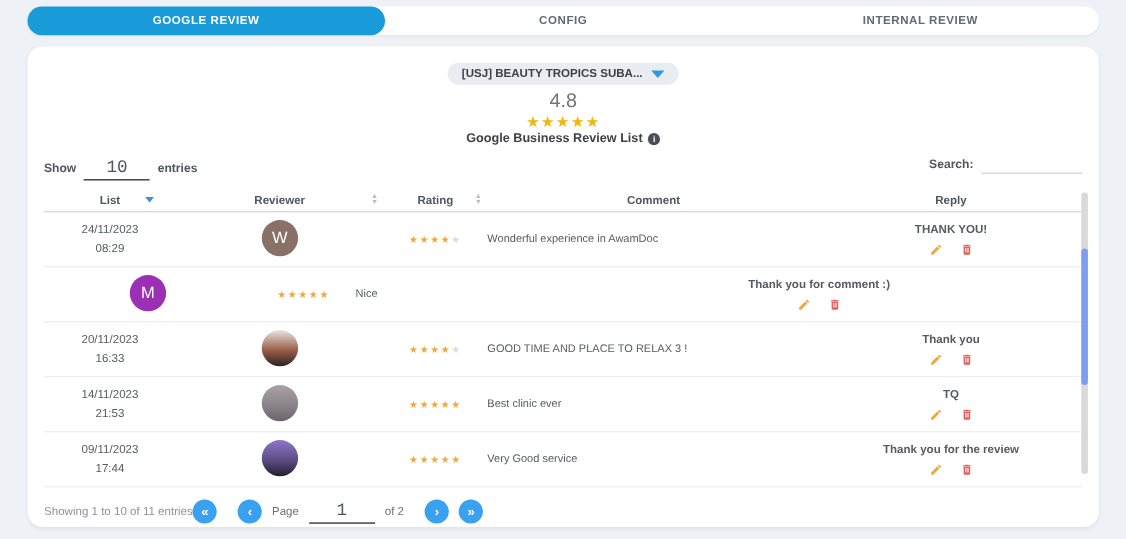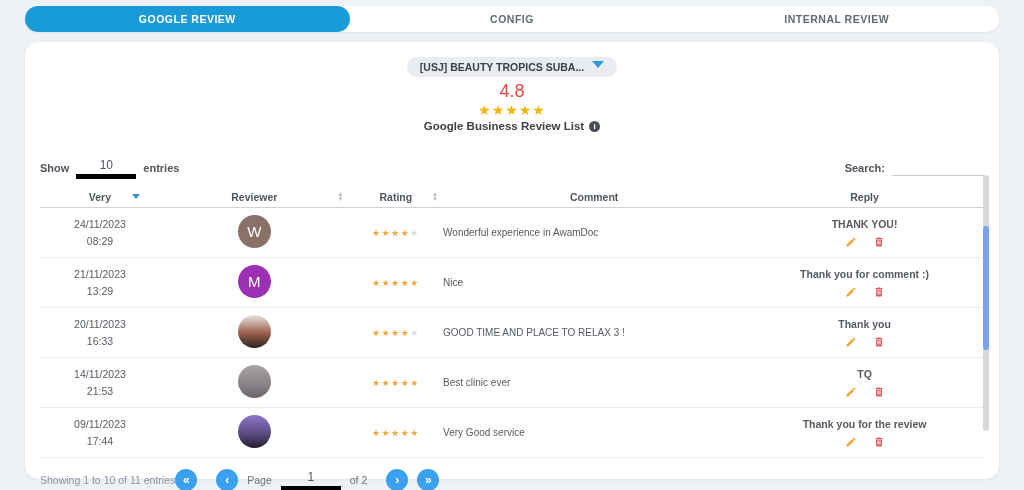--- a/index.html
+++ b/index.html
@@ -23,52 +23,52 @@
   .tab.active { background:#189bd8; color:#fff; }
 
   
   .card {
     position:relative; margin:10px 25px 0; height:437px;
     background:#fff; border-radius:14px; padding:0 15px;
     box-shadow:0 1px 3px rgba(60,70,90,.08);
   }
   .center-head { text-align:center; padding-top:15px; }
   .selector {
-    display:inline-flex; gap:8px;
+    display:inline-flex; align-items:center; gap:8px;
     background:#e9ecf0; border-radius:12px; padding:4px 13px;
     font-size:10.5px; font-weight:700; color:#3c4248; cursor:pointer;
   }
   .caret-down {
     width:0; height:0; border-left:6px solid transparent;
     border-right:6px solid transparent; border-top:7px solid #2e9be0;
   }
-  .rating-value { font-size:18px; color:#ef4444; margin-top:4px; }
+  .rating-value { font-size:18px; color:#737373; margin-top:4px; }
   .overall-stars { font-size:14px; letter-spacing:1px; height:16px; }
   .list-title {
     font-size:11.5px; font-weight:700; color:#3c4248; margin-top:2px;
     display:flex; justify-content:center; align-items:center; gap:5px;
   }
   .info-icon {
     width:11px; height:11px; border-radius:50%; background:#4a4f55;
     color:#fff; font-size:8px; font-weight:700;
     display:inline-flex; align-items:center; justify-content:center;
   }
   .info-icon::before { content:"i"; }
 
   
   .controls {
-    display:flex; justify-content:space-between; align-items:center;
-    margin-top:24px; font-size:11px; color:#4f565e; font-weight:600;
+    display:flex; justify-content:space-between; align-items:flex-start;
+    margin-top:9px; font-size:11px; color:#4f565e; font-weight:600;
   }
   .show-group, .search-group { display:flex; align-items:center; gap:7px; }
   .len-input, .page-input {
-    width:60px; border:none; border-bottom:5px solid #000000;
-    text-align:center; font-size:12px; color:#4f565e;
+    width:60px; border:none; border-bottom:1px solid #000000;
+    text-align:center; font-size:16px; color:#4f565e;
     background:transparent; outline:none; padding:2px 0;
-    font-family:Liberation Sans, sans-serif;
+    font-family:Liberation Mono, monospace;
   }
   .search-input {
     width:92px; border:none; border-bottom:1px solid #c9ced4;
     background:transparent; outline:none; font-size:11px; padding:2px 0;
     font-family:"Liberation Sans", sans-serif;
   }
 
   
   .table { margin-top:7px; }
   .thead { display:flex; align-items:center; height:22px; border-bottom:1px solid #cfd4d9; }
@@ -161,21 +161,21 @@
     </div>
     <div class="search-group">
       <span>Search:</span>
       <input class="search-input" value="" style="">
     </div>
   </div>
 
   <div class="table">
     <div class="thead">
       <div class="hcell c-date">
-        <span>Very</span>
+        <span>List</span>
         <span class="sort-desc"></span>
       </div>
       <div class="hcell c-reviewer">
         <span>Reviewer</span>
         <span class="sort-both"></span>
       </div>
       <div class="hcell c-rating">
         <span>Rating</span>
         <span class="sort-both"></span>
       </div>
@@ -205,24 +205,20 @@
           <path d="M3 17.25V21h3.75L17.81 9.94l-3.75-3.75L3 17.25zM20.71 7.04a1 1 0 0 0 0-1.41l-2.34-2.34a1 1 0 0 0-1.41 0l-1.83 1.83 3.75 3.75 1.83-1.83z"></path>
         </svg>
         <svg width="12" height="12" viewBox="0 0 24 24" fill="#e25d5d">
           <path d="M19 4h-3.5l-1-1h-5l-1 1H5v2h14V4zM6 19a2 2 0 0 0 2 2h8a2 2 0 0 0 2-2V7H6v12zm3-10h2v8H9V9zm4 0h2v8h-2V9z"></path>
         </svg>
       </div>
     </div>
   </div>
 
   <div class="trow">
-    <div class="c-date cell-date">
-      <div>21/11/2023</div>
-      <div>13:29</div>
-    </div>
     <div class="c-reviewer cell-reviewer">
       <div class="avatar" style="background: rgb(155, 48, 181);">M</div>
       <div class="reviewer-name"></div>
     </div>
     <div class="c-rating cell-rating"><span style="color: rgb(239, 166, 59);">★</span><span style="color: rgb(239, 166, 59);">★</span><span style="color: rgb(239, 166, 59);">★</span><span style="color: rgb(239, 166, 59);">★</span><span style="color: rgb(239, 166, 59);">★</span></div>
     <div class="c-comment cell-comment">Nice</div>
     <div class="c-reply cell-reply">
       <div class="reply-text">Thank you for comment :)</div>
       <div class="reply-actions">
         <svg width="12" height="12" viewBox="0 0 24 24" fill="#f0a73c">

